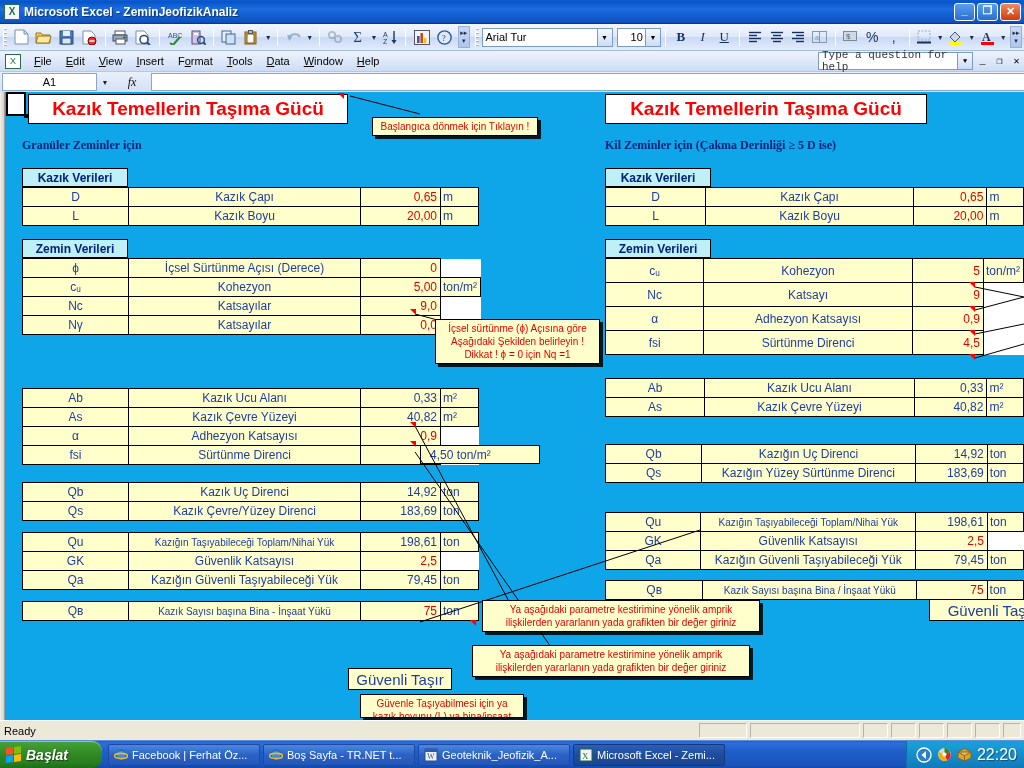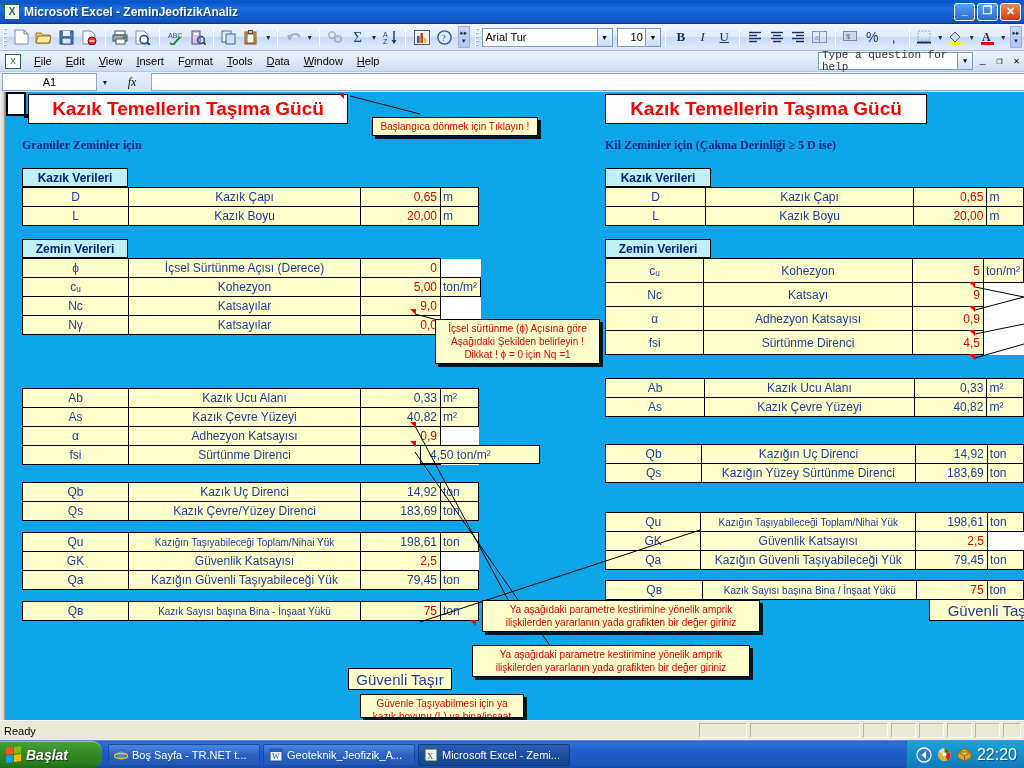--- a/index.html
+++ b/index.html
@@ -902,20 +902,29 @@
     <div class="startbtn">
       <span class="flag">
         <i style="background:#f35325"></i>
           <i style="background:#81bc06"></i>
         <i style="background:#05a6f0"></i>
           <i style="background:#ffba08"></i>
       </span>
       <span class="lbl">Başlat</span>
     </div>
     <div class="tasks">
+      <div class="taskitem">
+        <span>
+          <svg width="14" height="14" viewBox="0 0 14 14">
+              <ellipse cx="7" cy="7" rx="5" ry="5" fill="#3a8fd8" stroke="#1a5fa0"></ellipse>
+              <ellipse cx="7" cy="8" rx="6.5" ry="2.6" fill="none" stroke="#e8b63a" stroke-width="1.6"></ellipse>
+            </svg>
+        </span>
+        <span>Facebook | Ferhat Öz...</span>
+      </div>
       <div class="taskitem">
         <span>
           <svg width="14" height="14" viewBox="0 0 14 14">
               <ellipse cx="7" cy="7" rx="5" ry="5" fill="#3a8fd8" stroke="#1a5fa0"></ellipse>
               <ellipse cx="7" cy="8" rx="6.5" ry="2.6" fill="none" stroke="#e8b63a" stroke-width="1.6"></ellipse>
             </svg>
         </span>
         <span>Boş Sayfa - TR.NET t...</span>
       </div>
       <div class="taskitem">

